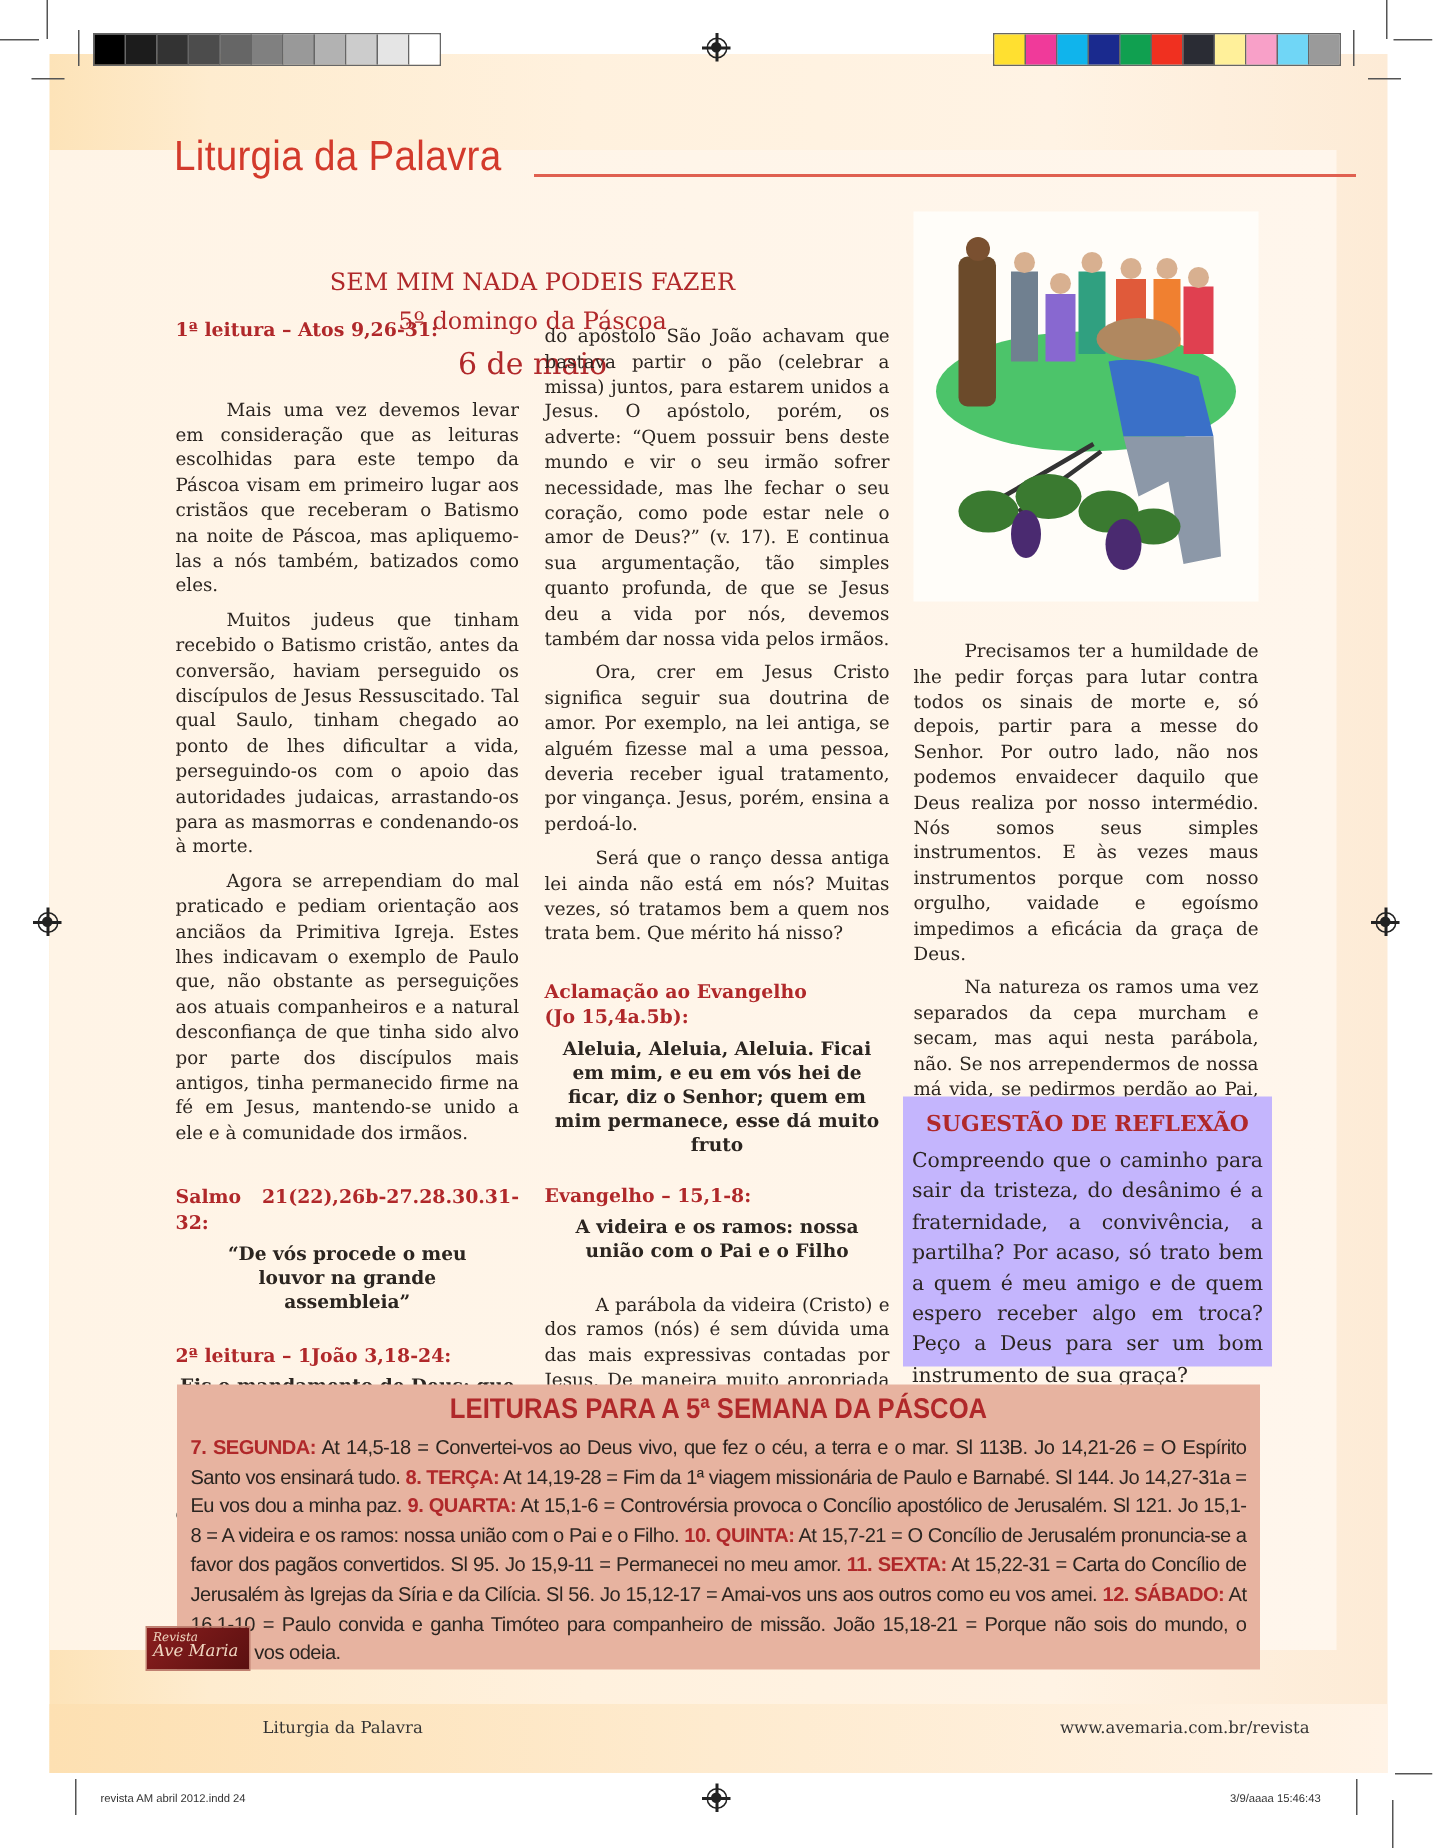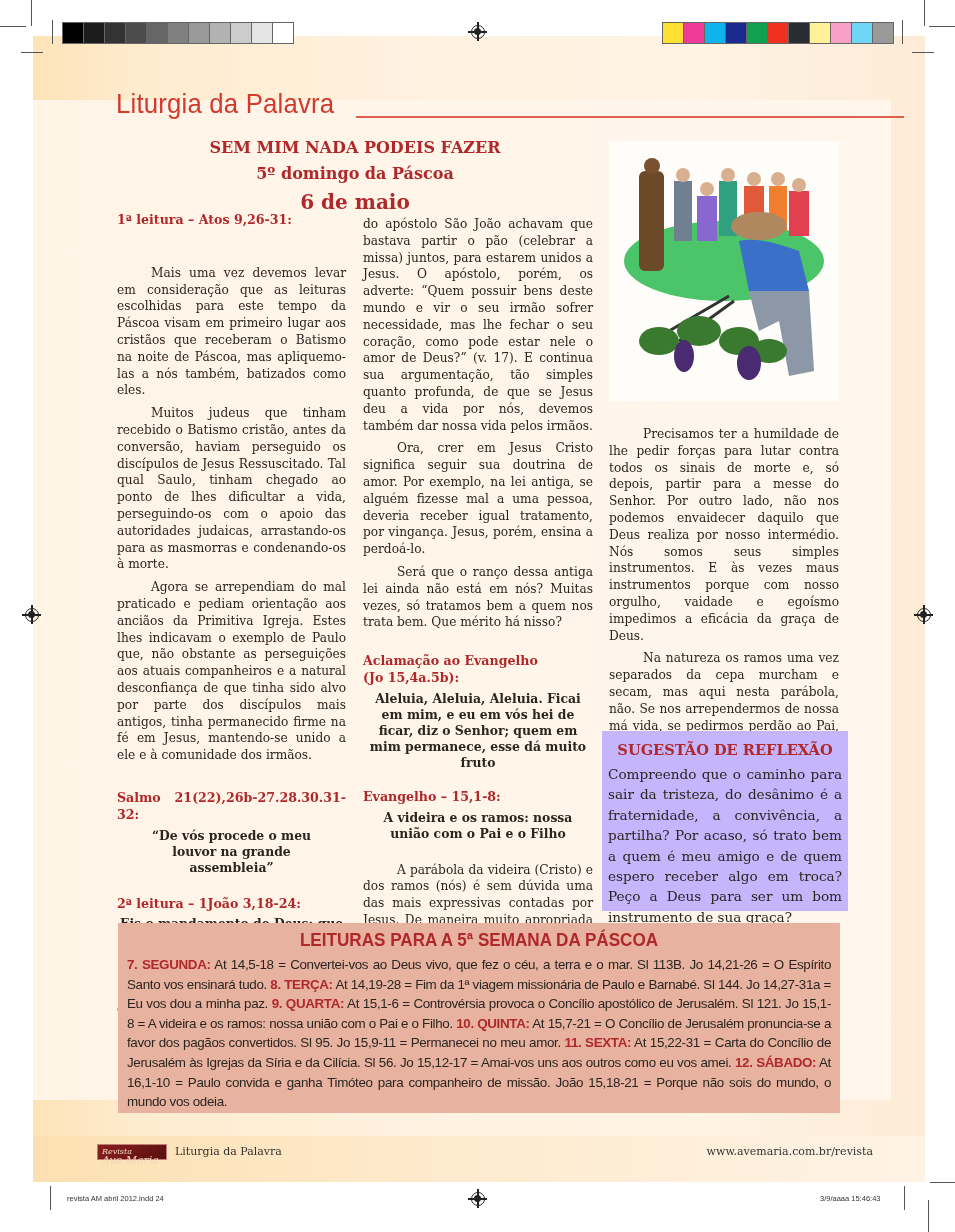--- a/index.html
+++ b/index.html
@@ -22,21 +22,21 @@
   .reg { position:absolute; width:14px; height:14px; border:1.5px solid #222; border-radius:50%; box-sizing:border-box; }
   .reg::before { content:""; position:absolute; left:2px; top:2px; width:7px; height:7px; background:#222; border-radius:50%; }
   .reg::after { content:""; position:absolute; left:-4px; top:5px; width:19px; height:1.5px; background:#222; }
   .reg-v { position:absolute; width:1.5px; height:19px; background:#222; }
 
   
   .section-title { position:absolute; left:116px; top:88px; font-family:"Liberation Sans", sans-serif;
           font-size:28px; color:#d33a2c; letter-spacing:0.2px; transform:scaleX(0.92); transform-origin:left; }
   .title-rule { position:absolute; left:356px; top:116px; width:548px; height:2px; background:#e06050; }
 
-  .headline { position:absolute; left:110px; width:490px; text-align:center; color:#b0282a; font-weight:bold; }
+  .headline { position:absolute; left:110px; width:490px; text-align:center; color:#b0282a; font-weight:normal;margin-top:40px; }
   .h1 { top:138px; font-size:16px; }
   .h2 { top:164px; font-size:16px; }
   .h3 { top:190px; font-size:20px; }
 
   .col { position:absolute; font-size:12.2px; line-height:16.8px; text-align:justify; }
   .col p { margin:0; text-indent:34px; }
   .c1 { left:117px; top:212px; width:229px; }
   .c2 { left:363px; top:216px; width:230px; }
   .c3 { left:609px; top:426px; width:230px; }
 
@@ -50,21 +50,21 @@
   .reflexao { position:absolute; left:602px; top:731px; width:246px; height:180px; background:#c4b5fd; padding:8px 6px 0 6px; box-sizing:border-box; }
   .reflexao-title { color:#b0282a; font-weight:bold; text-align:center; font-size:14.6px; margin:2px 0 6px 0; }
   .reflexao-text { font-size:13.6px; line-height:20.4px; text-align:justify; }
 
   .leituras { position:absolute; left:118px; top:923px; width:722px; height:190px; background:#e7b3a0; padding:4px 9px; box-sizing:border-box;
           font-family:"Liberation Sans", sans-serif; }
   .leituras-title { color:#b0282a; font-weight:bold; text-align:center; font-size:19px; margin:2px 0 4px 0; transform:scaleX(0.9); }
   .leituras-text { font-size:13.4px; line-height:19.6px; text-align:justify; letter-spacing:-0.35px; }
   .day { color:#b0282a; font-weight:bold; }
 
-  .footer-logo { position:absolute; left:97px; top:1144px; width:70px; height:16px; background:linear-gradient(135deg,#8a1e1e,#5a1010); border:1px solid #c08070;
+  .footer-logo { position:absolute; left:97px; top:1084px; width:70px; height:30px; background:linear-gradient(135deg,#8a1e1e,#5a1010); border:1px solid #c08070;
           color:#f0d6c0; font-family:"DejaVu Serif", serif; font-style:italic; font-size:8px; line-height:9px; padding:2px 4px; box-sizing:border-box; }
   .footer-logo .big { font-size:11px; }
   .footer-left { position:absolute; left:175px; top:1145px; font-size:11px; color:#333; }
   .footer-right { position:absolute; right:82px; top:1145px; font-size:11px; color:#333; }
   .slug-left { position:absolute; left:67px; top:1194px; font-family:"Liberation Sans", sans-serif; font-size:7.5px; color:#333; }
   .slug-right { position:absolute; left:820px; top:1194px; font-family:"Liberation Sans", sans-serif; font-size:7.5px; color:#333; }
 </style>
 </head>
 <body>
 

